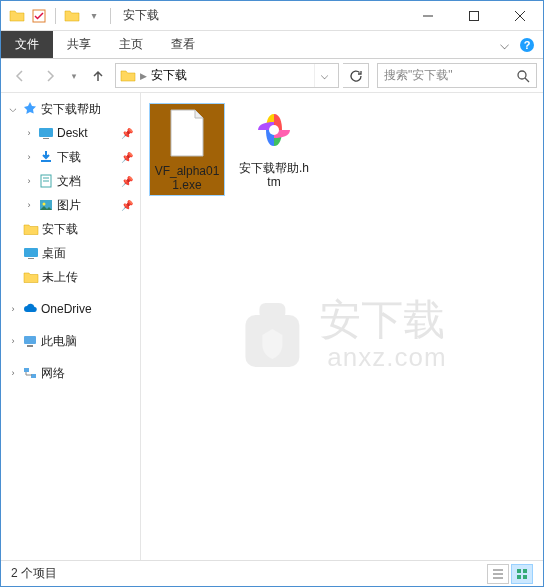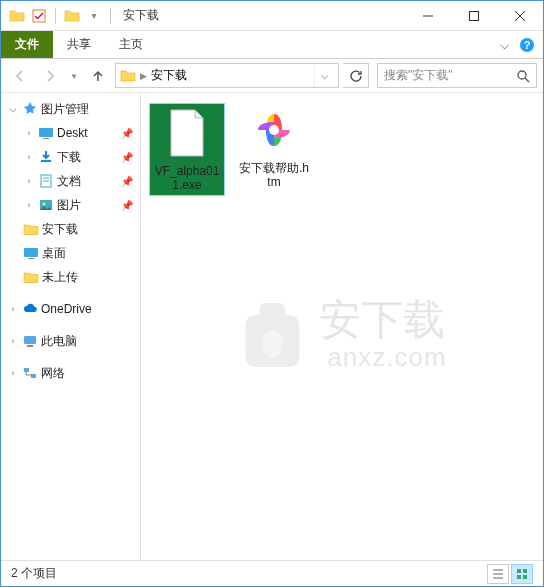--- a/index.html
+++ b/index.html
@@ -8,21 +8,21 @@
   .titlebar { height: 30px; display: flex; align-items: center; background: #fff; border-bottom: 1px solid #e0e0e0; }
   .titlebar-icons { display: flex; align-items: center; gap: 2px; padding-left: 6px; }
   .titlebar-icons .qat-btn { width: 20px; height: 20px; display: flex; align-items: center; justify-content: center; }
   .titlebar-sep { width: 1px; height: 16px; background: #ccc; margin: 0 4px; }
   .titlebar-title { margin-left: 8px; font-size: 12px; color: #333; }
   .titlebar-controls { margin-left: auto; display: flex; }
   .titlebar-controls .winbtn { width: 46px; height: 30px; display: flex; align-items: center; justify-content: center; color: #333; }
   
   .ribbon-tabs { height: 28px; display: flex; align-items: stretch; background: #fff; border-bottom: 1px solid #d0d0d0; position: relative; }
   .ribbon-tab { padding: 0 14px; font-size: 12px; display: flex; align-items: center; color: #333; cursor: default; }
-  .ribbon-tab.file { background: #4d7c0f; color: #fff; font-weight: bold; }
+  .ribbon-tab.file { background: #404040; color: #fff; }
   .ribbon-right { margin-left: auto; display: flex; align-items: center; padding-right: 8px; gap: 10px; }
   
   .addressbar { height: 34px; display: flex; align-items: center; padding: 4px 6px; gap: 4px; background: #fff; border-bottom: 1px solid #e5e5e5; }
   .navbtn { width: 26px; height: 26px; display: flex; align-items: center; justify-content: center; color: #666; border-radius: 2px; }
   .navbtn.disabled { color: #bbb; }
   .navdrop { width: 14px; height: 26px; display: flex; align-items: center; justify-content: center; color: #888; }
   .breadcrumb { flex: 1; height: 25px; border: 1px solid #ccc; display: flex; align-items: center; padding: 0 4px; font-size: 12px; gap: 4px; background: #fff; }
   .breadcrumb .chev { color: #888; font-size: 9px; }
   .breadcrumb-drop { width: 20px; display: flex; align-items: center; justify-content: center; color: #666; border-left: 1px solid #eee; height: 100%; margin-left: auto; }
   .refresh-btn { width: 26px; height: 25px; border: 1px solid #ccc; border-left: none; display: flex; align-items: center; justify-content: center; color: #444; }
@@ -34,21 +34,21 @@
   .sidebar { width: 140px; border-right: 1px solid #e5e5e5; overflow: hidden; padding-top: 4px; }
   .tree-item { display: flex; align-items: center; height: 24px; font-size: 12px; color: #222; padding-left: 6px; gap: 3px; white-space: nowrap; }
   .tree-item .expand { width: 12px; font-size: 9px; color: #666; text-align: center; }
   .tree-item.level2 { padding-left: 22px; }
   .tree-item .pin { color: #888; margin-left: auto; margin-right: 6px; font-size: 10px; }
   .tree-icon { width: 16px; height: 16px; display: flex; align-items: center; justify-content: center; }
   .tree-sep { height: 8px; }
   
   .filepane { flex: 1; padding: 10px 8px; display: flex; gap: 12px; align-items: flex-start; position: relative; }
   .fileitem { width: 74px; display: flex; flex-direction: column; align-items: center; gap: 4px; font-size: 12px; text-align: center; color: #222; }
-  .fileitem.selected { background: #15803d; border: 1px solid #99d1ff; padding: 2px; width: 76px; }
+  .fileitem.selected { background: #a16207; border: 1px solid #99d1ff; padding: 2px; width: 76px; }
   .fileicon { width: 48px; height: 54px; display: flex; align-items: center; justify-content: center; }
   .filename { word-break: break-all; line-height: 1.2; max-width: 72px; }
   
   .watermark { position: absolute; top: 50%; left: 50%; transform: translate(-50%, -40%); opacity: 0.15; pointer-events: none; color: #555; display: flex; align-items: center; gap: 12px; }
   .watermark .wm-text { display: flex; flex-direction: column; line-height: 1.1; }
   .watermark .wm-cn { font-size: 42px; font-weight: 500; }
   .watermark .wm-url { font-size: 26px; letter-spacing: 1px; margin-left: 8px; }
   
   .statusbar { height: 26px; border-top: 1px solid #e0e0e0; display: flex; align-items: center; padding: 0 10px; font-size: 12px; color: #333; }
   .statusbar .viewbtns { margin-left: auto; display: flex; gap: 2px; }
@@ -100,20 +100,21 @@
           <line x1="10" y1="0" x2="0" y2="10" stroke="#333"></line>
         </svg>
       </div>
   </div>
 </div>
 
 <div class="ribbon-tabs">
   <div class="ribbon-tab file">文件</div>
   <div class="ribbon-tab">共享</div>
   <div class="ribbon-tab">主页</div>
+  <div class="ribbon-tab">查看</div>
   <div class="ribbon-right">
     <span style="color:#555;font-size:12px;">⌵</span>
     <span>
       <svg width="16" height="16">
           <circle cx="8" cy="8" r="7" fill="#1e9fff"></circle>
           <text x="8" y="12" text-anchor="middle" fill="#fff" font-size="11" font-weight="bold">?</text>
         </svg>
     </span>
   </div>
 </div>
@@ -162,21 +163,21 @@
 <div class="content">
 
   <div class="sidebar">
     <div class="tree-item">
       <span class="expand">⌵</span>
       <span class="tree-icon">
           <svg width="16" height="16">
             <path fill="#40a0ff" d="M8 1l2 4 4 .6-3 3 .7 4L8 11l-3.7 1.9.7-4-3-3L6 5z"></path>
           </svg>
         </span>
-      <span>图片管理</span>
+      <span>安下载帮助</span>
     </div>
     <div class="tree-item level2">
       <span class="expand">›</span>
       <span class="tree-icon">
           <svg width="16" height="16">
             <rect x="1" y="3" width="14" height="9" fill="#3ba7e0" rx="1"></rect>
             <rect x="5" y="13" width="6" height="1" fill="#888"></rect>
           </svg>
         </span>
       <span>Deskt</span>

